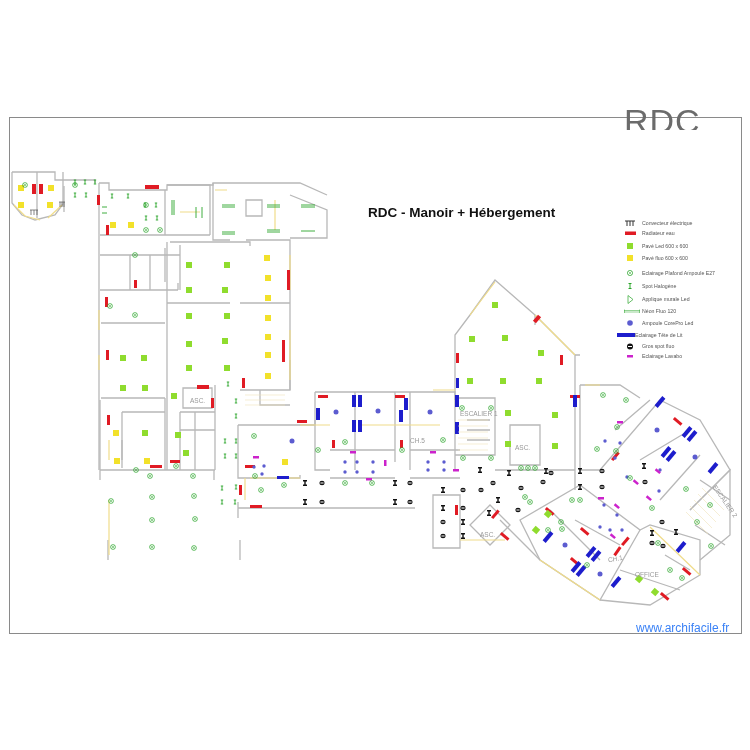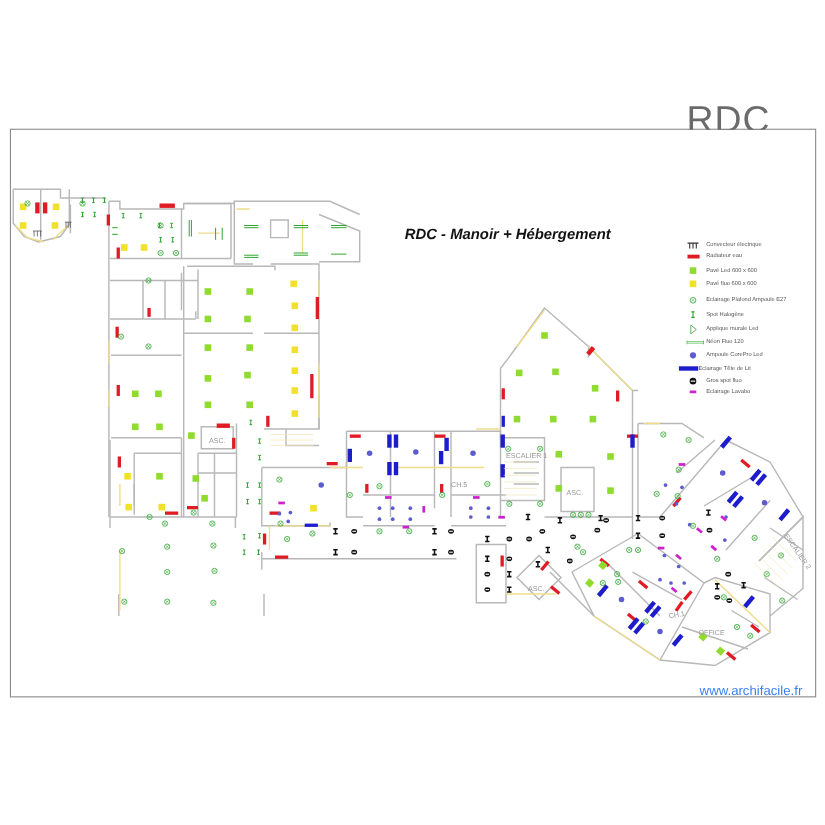--- a/index.html
+++ b/index.html
@@ -1,19 +1,19 @@
 <!DOCTYPE html>
 <html><head>
 <meta charset="utf-8">
 <style>
   html,body{margin:0;padding:0;background:#fff;}
   body{width:750px;height:750px;position:relative;overflow:hidden;font-family:"Liberation Sans",sans-serif;}
   #frame{position:absolute;left:9px;top:117px;width:733px;height:517px;border:1.5px solid #8a8a8a;box-sizing:border-box;background:#fff;}
-  #big-title{position:absolute;left:624px;top:92px;font-size:34px;color:#6b6b6b;font-family:"Liberation Sans",sans-serif;letter-spacing:1px;line-height:34px;height:26px;overflow:hidden;}
-  #plan-title{position:absolute;left:368px;top:205px;font-size:13.5px;font-weight:bold;font-style:italic;color:#111;font-family:"Liberation Sans",sans-serif;}
+  #big-title{position:absolute;left:624px;top:104px;font-size:34px;color:#6b6b6b;font-family:"Liberation Sans",sans-serif;letter-spacing:1px;line-height:34px;height:26px;overflow:hidden;}
+  #plan-title{position:absolute;left:368px;top:205px;font-size:13.5px;font-weight:bold;color:#111;font-family:"Liberation Sans",sans-serif;}
   #plan{position:absolute;left:0;top:0;}
   #legend{position:absolute;left:624px;top:218px;width:118px;}
   .lg{position:absolute;left:0;height:10px;display:flex;align-items:center;}
   .lg .sw{width:16px;height:10px;display:flex;align-items:center;justify-content:flex-start;}
   .lg .tx{font-size:5.2px;color:#555;white-space:nowrap;margin-left:2px;}
   #watermark{position:absolute;left:636px;top:621px;font-size:12px;color:#3b82f6;font-family:"Liberation Sans",sans-serif;}
   .rl{font-size:6.5px;fill:#999;font-family:"Liberation Sans",sans-serif;}
 </style>
 </head>
 <body>

